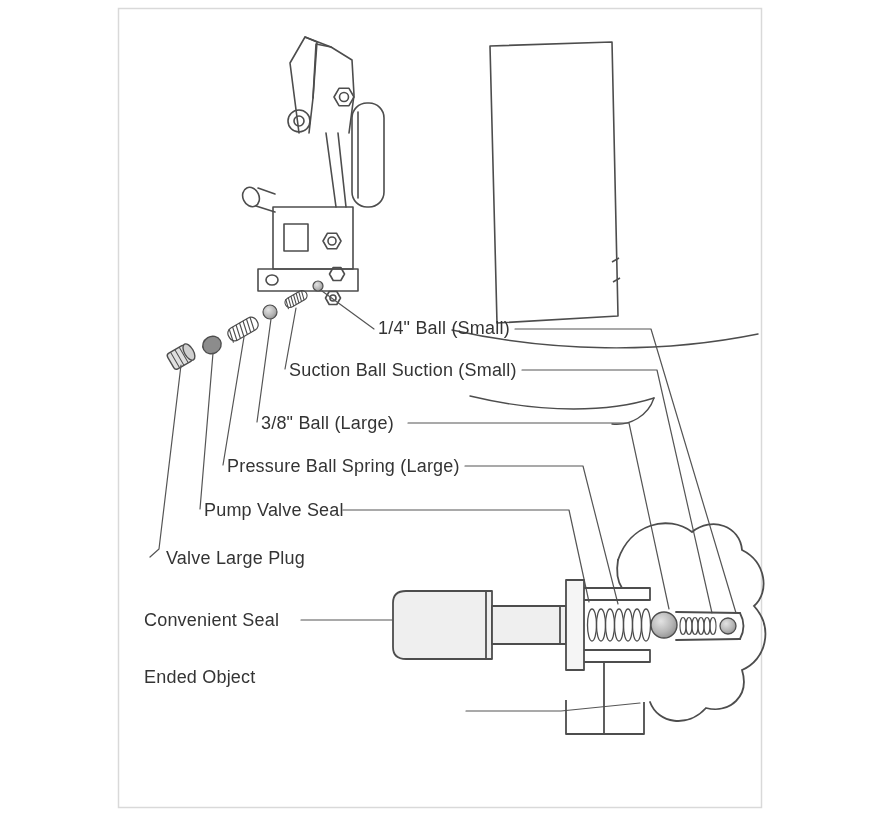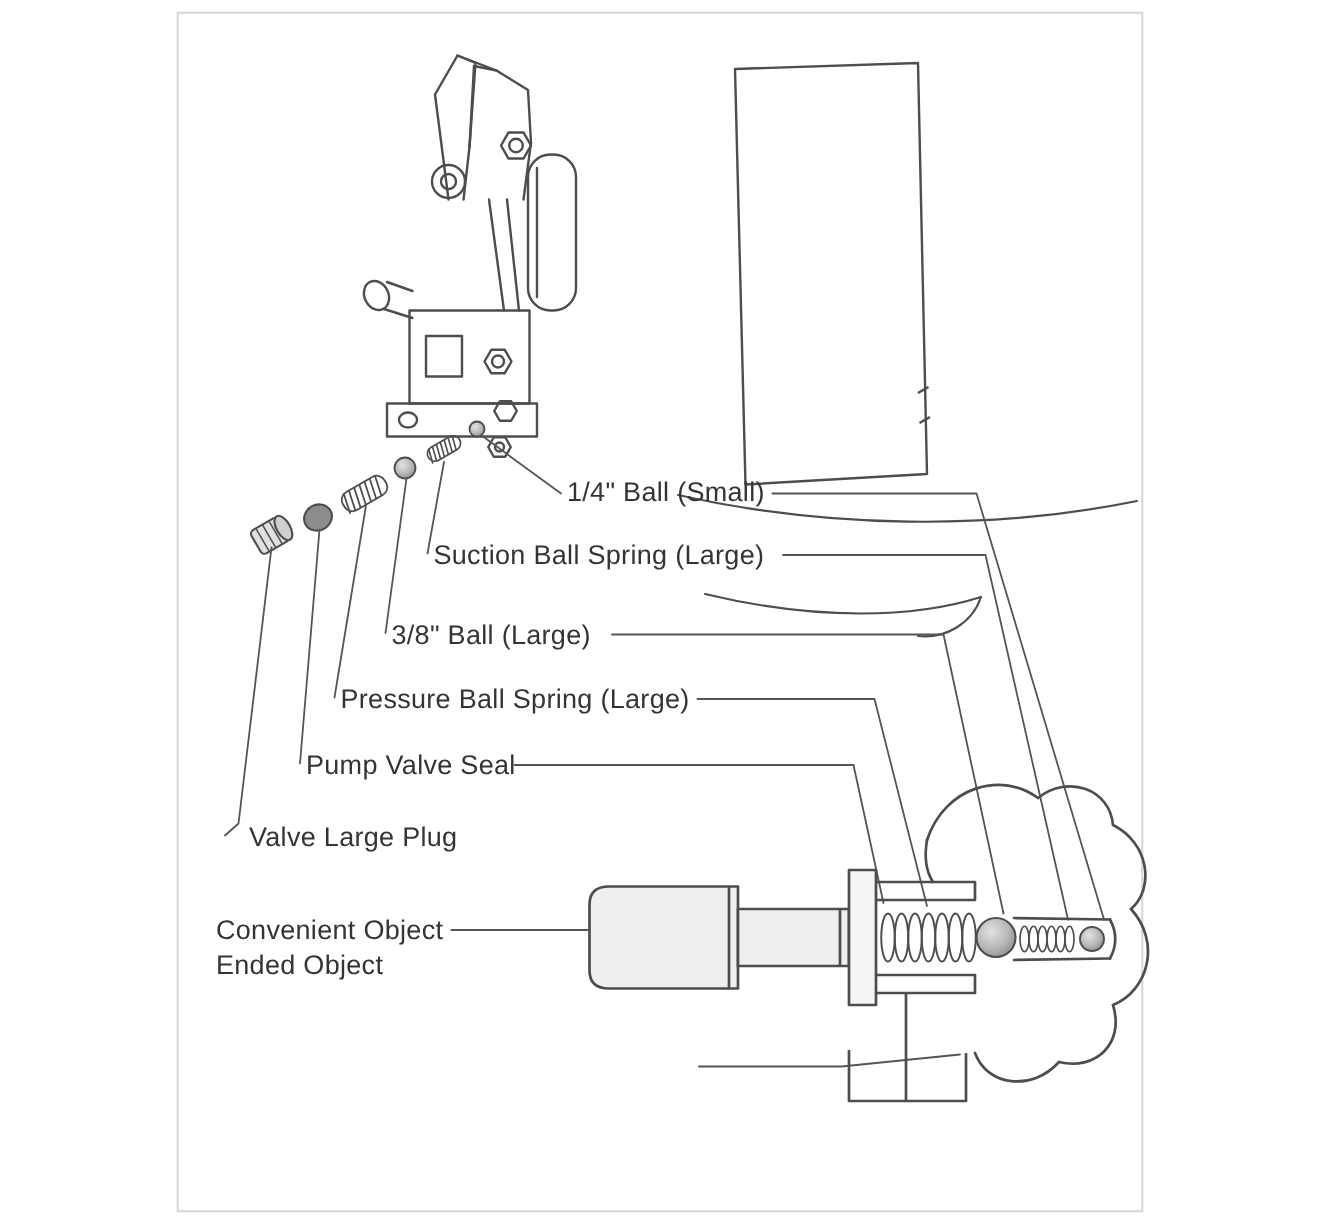--- a/index.html
+++ b/index.html
@@ -183,27 +183,27 @@
       <ellipse cx="713" cy="626" rx="3" ry="8.5"></ellipse>
     </g>
 
     <g>
       <circle cx="728" cy="626" r="8" fill="url(#ballGrad)" stroke="#4d4d4d" stroke-width="1.3"></circle>
     </g>
   </svg>
 
   <div class="label" style="left:378px;top:318px">1/4" Ball (Small)</div>
 
-  <div class="label" style="left:289px;top:360px">Suction Ball Spring (Large)</div>
+  <div class="label" style="left:289px;top:360px">Suction Ball Suction (Small)</div>
 
   <div class="label" style="left:261px;top:413px">3/8" Ball  (Large)</div>
 
   <div class="label" style="left:227px;top:456px">Pressure Ball Spring (Large)</div>
 
   <div class="label" style="left:204px;top:500px">Pump Valve Seal</div>
 
   <div class="label" style="left:166px;top:548px">Valve Large Plug</div>
 
-  <div class="label" style="left:144px;top:610px">Convenient Object</div>
-
-  <div class="label" style="left:144px;top:633px">Ended Object</div>
+  <div class="label" style="left:144px;top:610px">Convenient Seal</div>
+
+  <div class="label" style="left:144px;top:667px">Ended Object</div>
 
 </div>
 
 </body></html>

